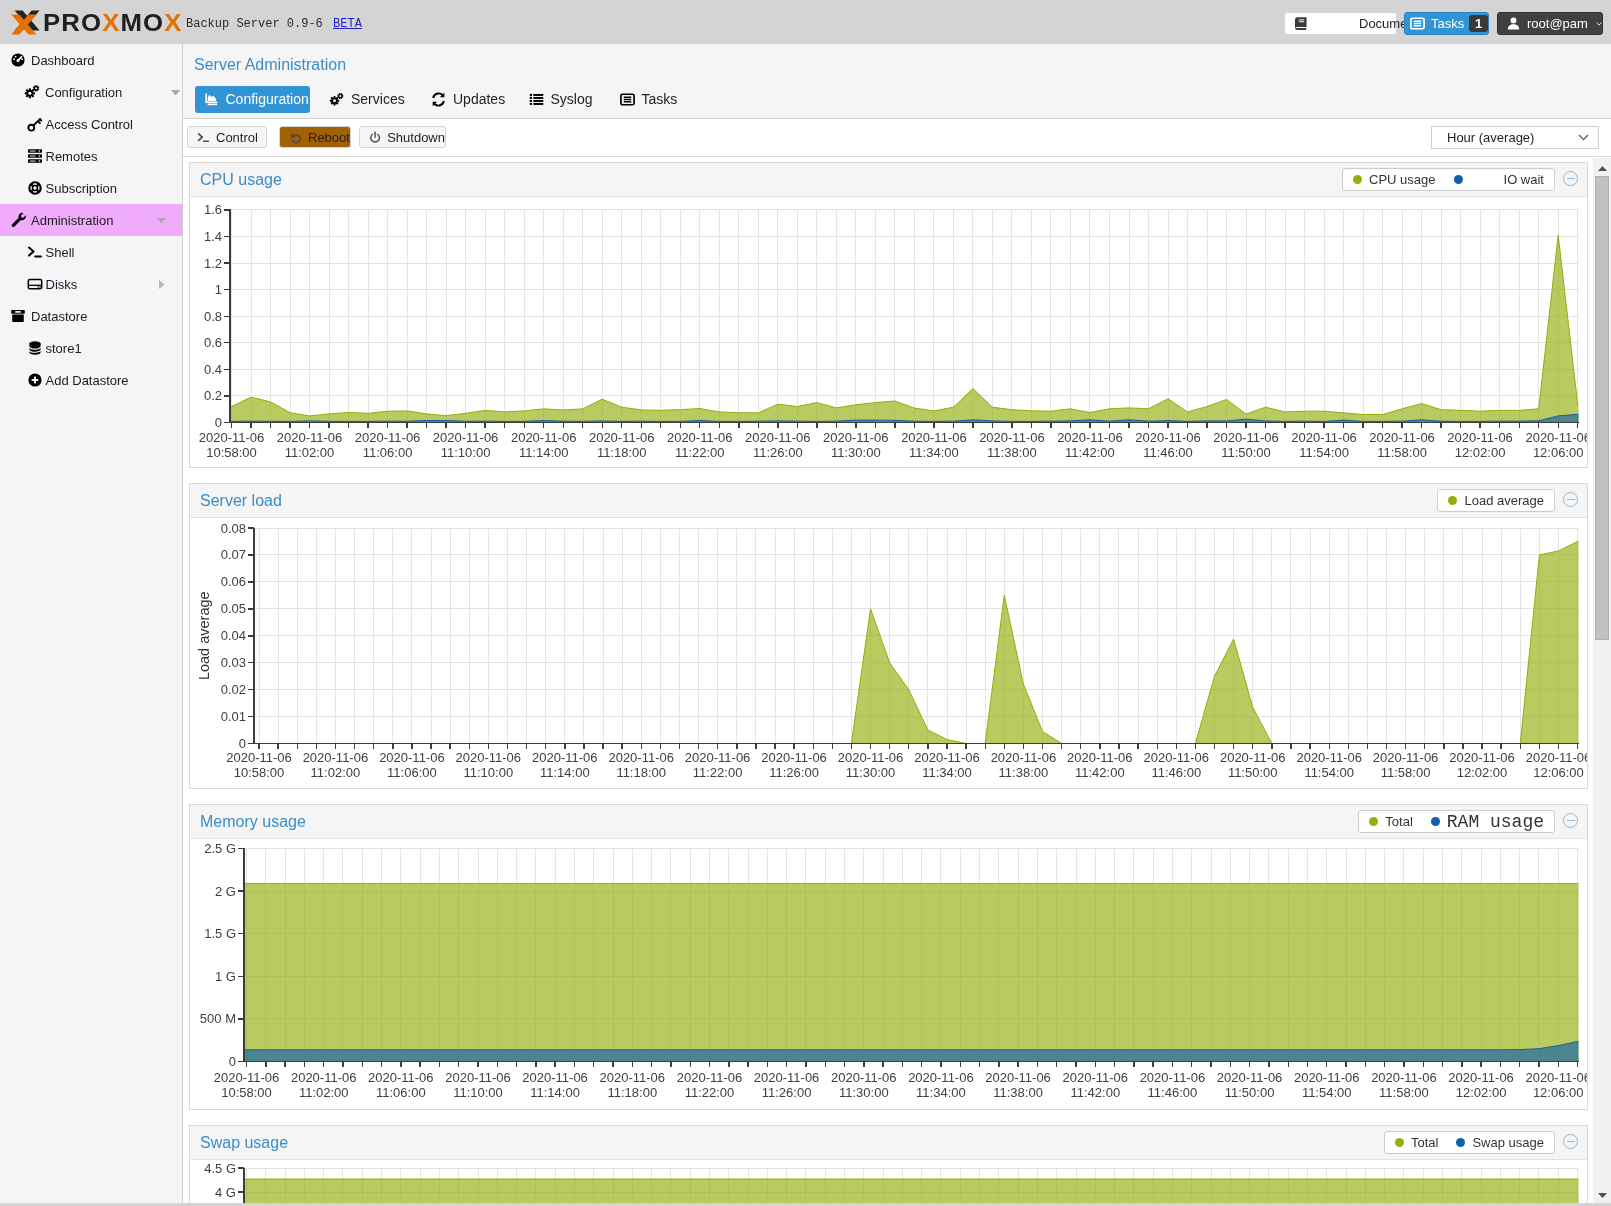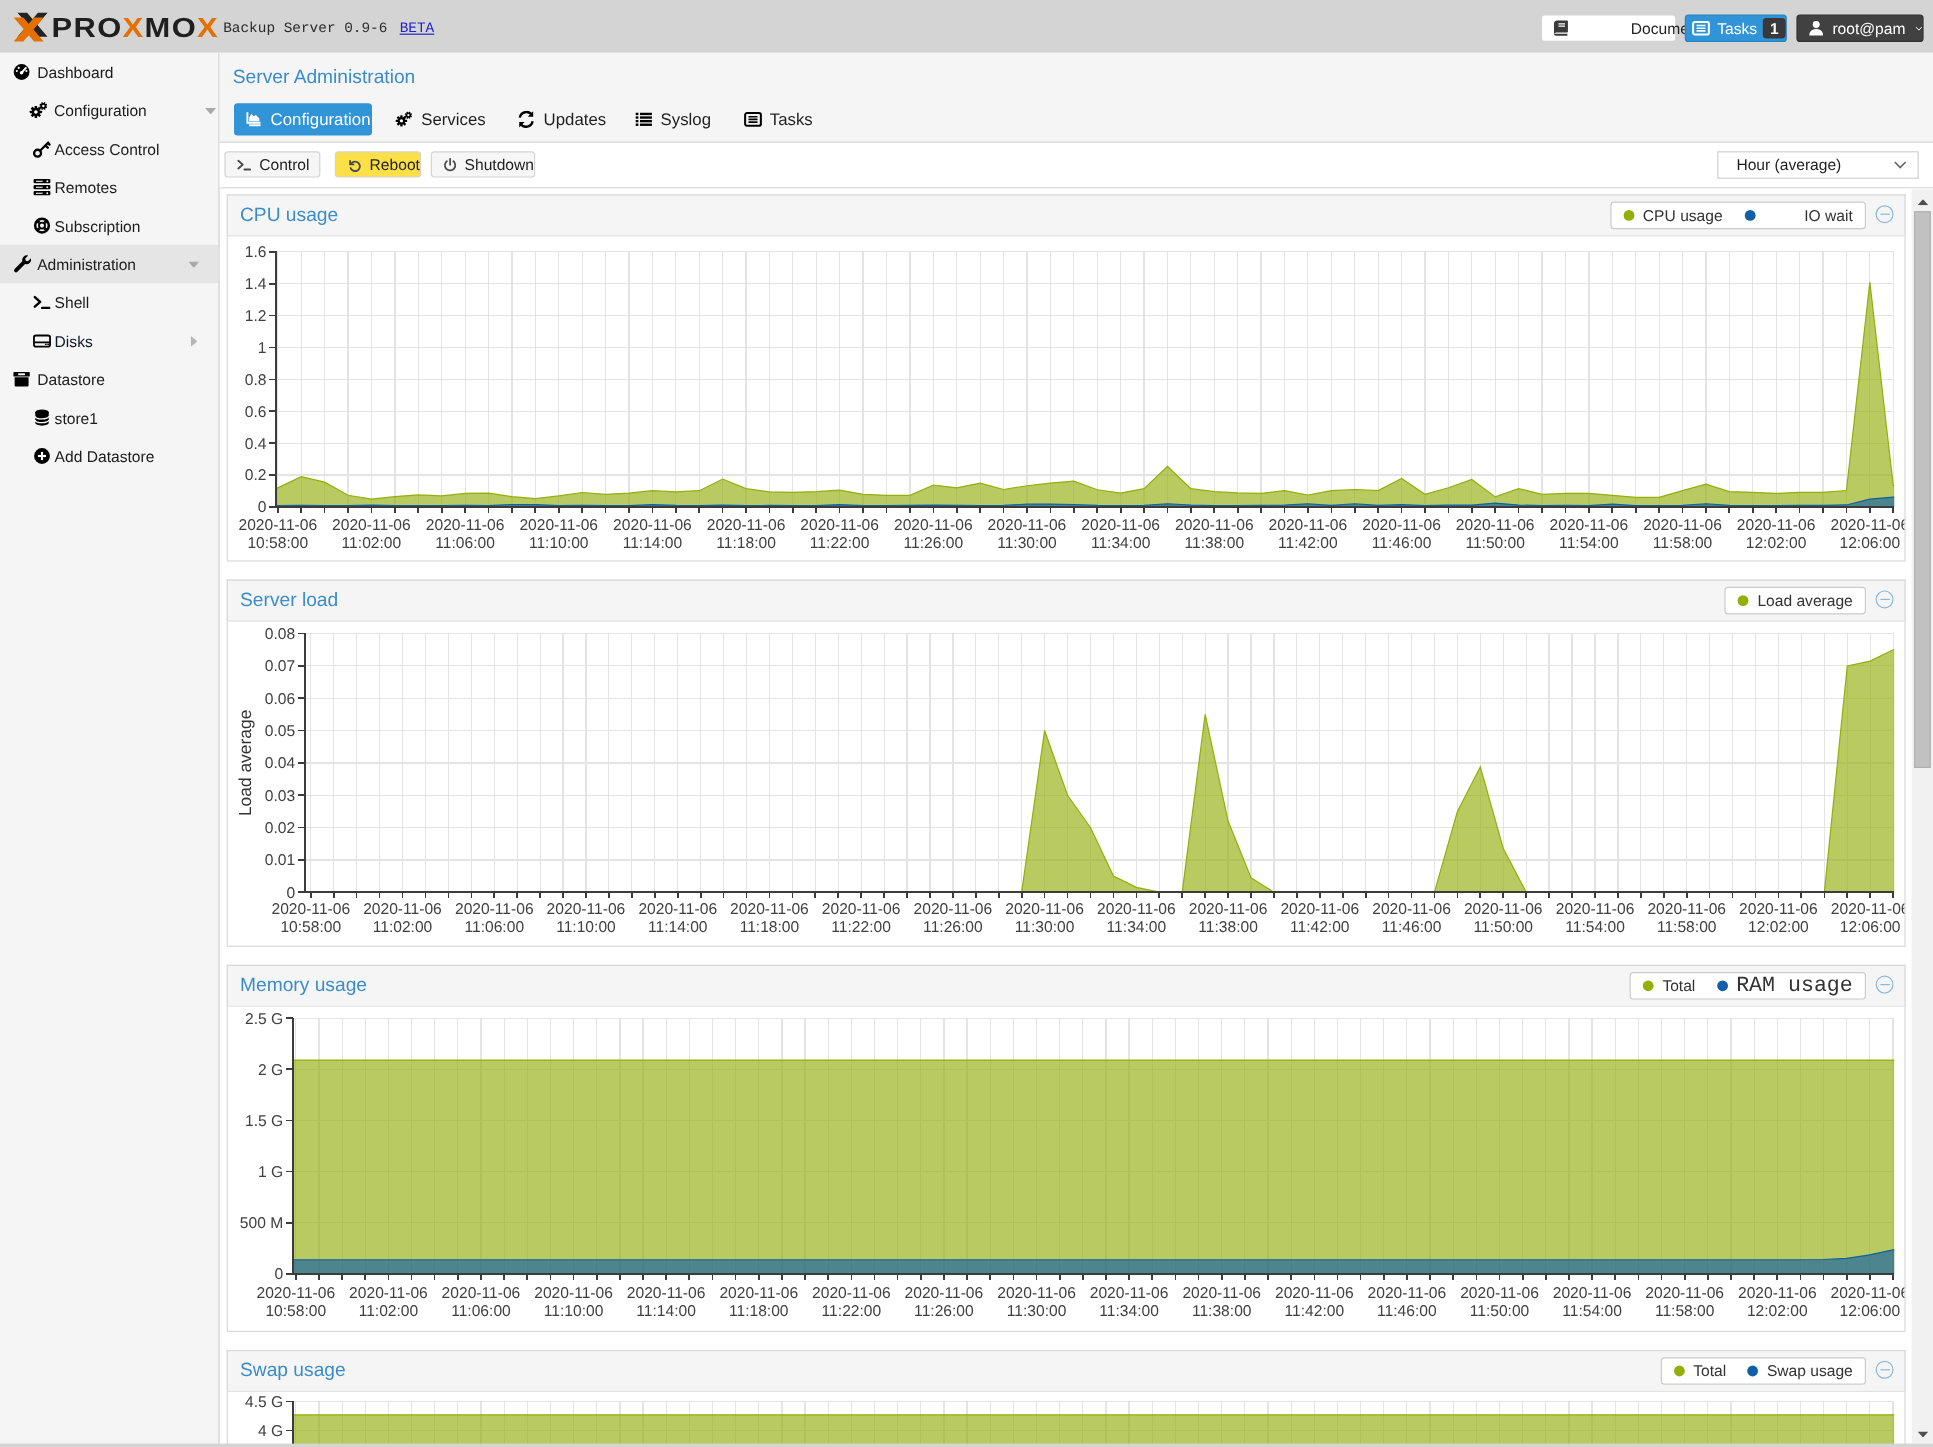--- a/index.html
+++ b/index.html
@@ -114,21 +114,21 @@
     <svg width="16" height="16" viewBox="0 0 16 16" style="position:absolute;left:27px;top:8px;">
       <circle cx="8" cy="8" r="5.7" fill="none" stroke="#000" stroke-width="2.1"></circle>
       <circle cx="8" cy="8" r="2.5" fill="none" stroke="#000" stroke-width="1.6"></circle>
       <path d="M8 8 m2.26 2.26 l1.56 1.56" stroke="#000" stroke-width="2.4"></path>
       <path d="M8 8 m-2.26 2.26 l-1.56 1.56" stroke="#000" stroke-width="2.4"></path>
       <path d="M8 8 m-2.26 -2.26 l-1.56 -1.56" stroke="#000" stroke-width="2.4"></path>
       <path d="M8 8 m2.26 -2.26 l1.56 -1.56" stroke="#000" stroke-width="2.4"></path>
     </svg>
     <div style="position:absolute;left:45.5px;top:9px;font-size:13px;color:#1c1c1c;">Subscription</div>
   </div>
-<div style="position:absolute;left:0;top:204px;width:182px;height:32px;background:#e5e5e5;">
+<div style="position:absolute;left:0;top:204px;width:182px;height:32px;background:#f0abfc;">
     <svg width="16" height="16" viewBox="0 0 16 16" style="position:absolute;left:10px;top:8px;">
       <path d="M2.2 12.2 L8.6 5.8 a4 4 0 0 1 4.9-4.9 L11 3.4 l0.4 1.9 1.9 0.4 2.5-2.5 a4 4 0 0 1-4.9 4.9 L4.5 14.5 a1.6 1.6 0 0 1-2.3-2.3 z" fill="#000"></path>
     </svg>
     <div style="position:absolute;left:31px;top:9px;font-size:13px;color:#1c1c1c;">Administration</div>
     <svg width="9" height="5.5" viewBox="0 0 9 5.5" style="position:absolute;right:16px;top:13.5px;">
       <path d="M0 0 h9 l-4.5 5.5 z" fill="#a9a9a9"></path>
     </svg>
   </div>
 <div style="position:absolute;left:0;top:236px;width:182px;height:32px;">
     <svg width="16" height="16" viewBox="0 0 16 16" style="position:absolute;left:27px;top:8px;">
@@ -244,21 +244,21 @@
   </div>
 
 <div style="position:absolute;left:183px;top:119px;width:1428px;height:38px;background:#fff;border-bottom:1px solid #dadada;box-sizing:border-box;"></div>
 <div style="position:absolute;left:187px;top:126px;width:80px;height:22px;background:#f6f6f6;border:1px solid #d4d4d4;border-radius:3px;display:flex;align-items:center;box-sizing:border-box;">
     <svg width="13" height="13" viewBox="0 0 16 16" style="margin:0 6px 0 9px;">
       <path d="M2 3.6 L6.5 7.6 L2 11.6" fill="none" stroke="#4a4a4a" stroke-width="2" stroke-linecap="round" stroke-linejoin="round"></path>
       <path d="M8.2 12.6 H14" stroke="#4a4a4a" stroke-width="2" stroke-linecap="round"></path>
     </svg>
     <span style="font-size:13px;color:#1f1f1f;">Control</span>
   </div>
-<div style="position:absolute;left:279px;top:126px;width:72px;height:22px;background:#fde047;border:1px solid #d4d4d4;border-radius:3px;display:flex;align-items:center;box-sizing:border-box;">
+<div style="position:absolute;left:279px;top:126px;width:72px;height:22px;background:#a16207;border:1px solid #d4d4d4;border-radius:3px;display:flex;align-items:center;box-sizing:border-box;">
     <svg width="13" height="13" viewBox="0 0 16 16" style="margin:0 6px 0 9px;">
       <path d="M3.4 3.2 v4.2 h4.2" fill="none" stroke="#4a4a4a" stroke-width="1.9"></path>
       <path d="M4.3 6.9 a4.9 4.9 0 1 1-0.6 3.5" fill="none" stroke="#4a4a4a" stroke-width="1.9"></path>
     </svg>
     <span style="font-size:13px;color:#1f1f1f;">Reboot</span>
   </div>
 <div style="position:absolute;left:359px;top:126px;width:87px;height:22px;background:#f6f6f6;border:1px solid #d4d4d4;border-radius:3px;display:flex;align-items:center;box-sizing:border-box;">
     <svg width="13" height="13" viewBox="0 0 16 16" style="margin:0 6px 0 9px;">
       <path d="M5.1 3.4 a5.7 5.7 0 1 0 5.8 0" fill="none" stroke="#4a4a4a" stroke-width="1.9"></path>
       <path d="M8 1.2 V7.6" stroke="#4a4a4a" stroke-width="1.9" stroke-linecap="round"></path>

